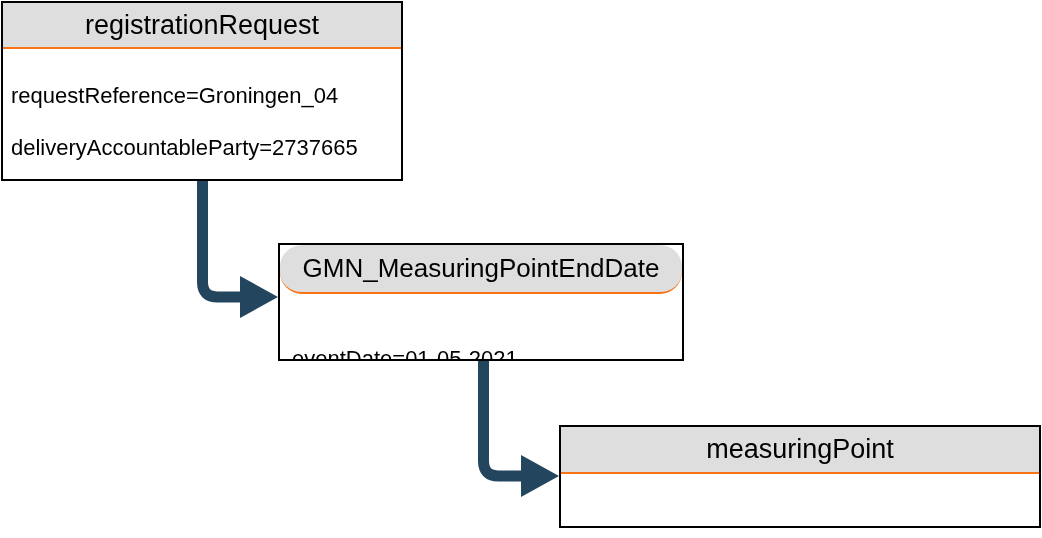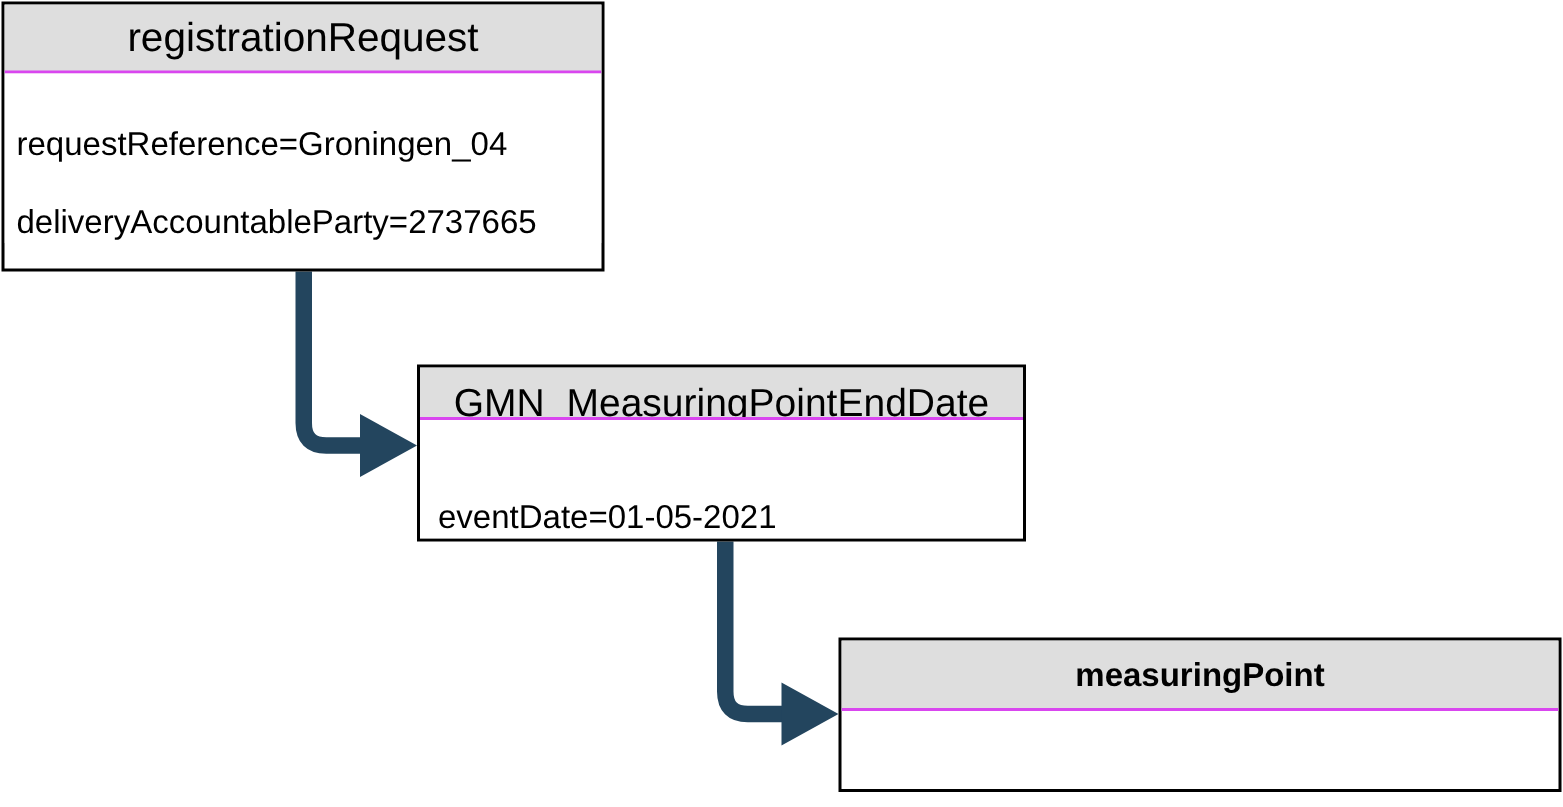--- a/index.html
+++ b/index.html
@@ -24,21 +24,21 @@
   .node {
     position: absolute;
     box-sizing: border-box;
     border: 2px solid #000000;
     background: #ffffff;
     overflow: hidden;
   }
   .node-header {
     box-sizing: border-box;
     background: #dedede;
-    border-bottom: 2px solid #d946ef;
+    border-bottom: 2px solid #f97316;
     text-align: center;
     color: #000000;
     white-space: nowrap;
     overflow: hidden;
   }
   .node-body {
     box-sizing: border-box;
     background: #ffffff;
     overflow: hidden;
   }
@@ -70,46 +70,46 @@
   }
 
   
   #node-gmn-measuring-point-end-date {
     left: 278px;
     top: 243px;
     width: 406px;
     height: 118px;
   }
   #node-gmn-measuring-point-end-date .node-header {
-    height: 35px;
+    height: 49px;
     line-height: 47px;
     font-size: 26px;
     text-align: center;
+    border-radius: 22px;
   }
   #node-gmn-measuring-point-end-date .node-body {
     padding: 11px 0 0 12px;
   }
   #node-gmn-measuring-point-end-date .attr-line {
     font-size: 22px;
     line-height: 28px;
     margin-top: 40px;
   }
 
   
   #node-measuring-point {
     left: 559px;
     top: 425px;
     width: 482px;
     height: 103px;
   }
   #node-measuring-point .node-header {
     height: 47px;
     line-height: 45px;
-    font-size: 22px;
-    font-weight: bold;
+    font-size: 27px;
   }
   #node-measuring-point .node-body {
     padding: 10px 0 0 12px;
   }
   #node-measuring-point .attr-line {
     font-size: 22px;
     line-height: 28px;
   }
 
   

